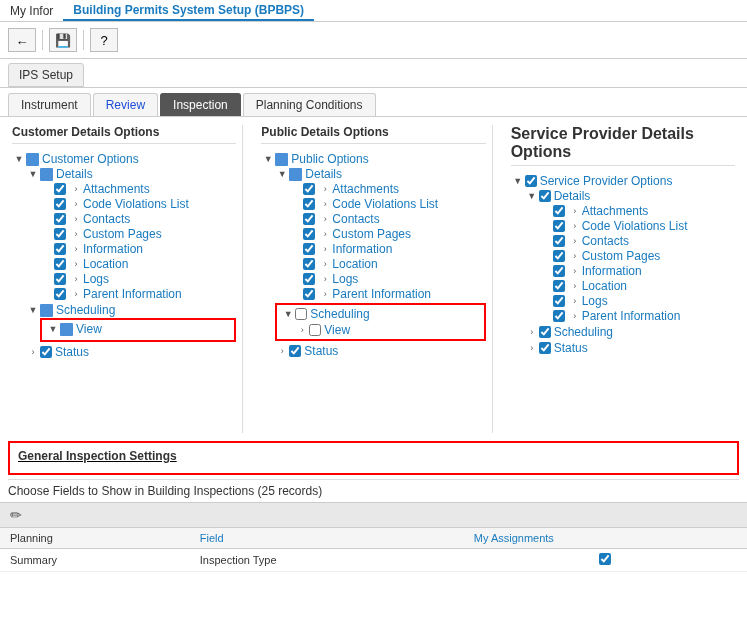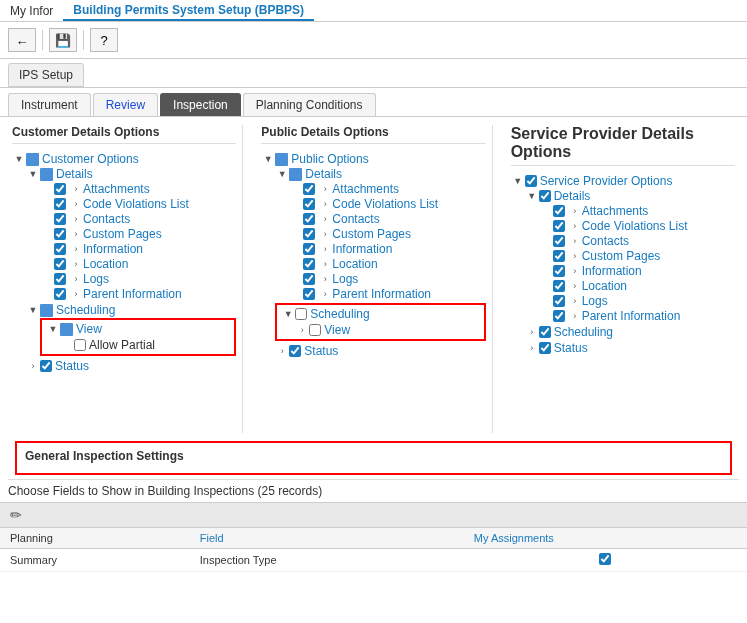--- a/index.html
+++ b/index.html
@@ -109,25 +109,20 @@
         <span style="width:14px;height:14px;display:inline-flex;align-items:center;justify-content:center;cursor:pointer;font-size:9px;color:#555;">▼</span>
         <span style="width:13px;height:13px;background:#4a90d9;display:inline-block;margin-right:3px;border-radius:1px;"></span>
         <span style="font-size:12px;color:#1a7bbf;cursor:pointer;">Scheduling</span>
       </div>
 
       <div style="border:2px solid red; margin-left:14px; padding:2px 4px;">
         <div style="display:flex;align-items:center;margin-bottom:2px;">
           <span style="width:14px;height:14px;display:inline-flex;align-items:center;justify-content:center;cursor:pointer;font-size:9px;color:#555;">▼</span>
           <span style="width:13px;height:13px;background:#4a90d9;display:inline-block;margin-right:3px;border-radius:1px;"></span>
           <span style="font-size:12px;color:#1a7bbf;cursor:pointer;">View</span>
-        </div>
-        <div style="margin-left:14px;display:flex;align-items:center;">
-          <span style="width:14px;"></span>
-          <input type="checkbox" style="width: 12px; height: 12px; margin-right: 3px;">
-          <span style="font-size:12px;color:#333;">Allow Partial</span>
         </div>
       </div>
     </div>
 
     <div style="margin-left:14px; margin-top:3px;">
       <div style="display:flex;align-items:center;">
         <span style="width:14px;height:14px;display:inline-flex;align-items:center;justify-content:center;cursor:pointer;font-size:9px;color:#555;">›</span>
         <input type="checkbox" checked="" style="width: 12px; height: 12px; margin-right: 3px; accent-color: rgb(26, 123, 191);">
         <span style="font-size:12px;color:#1a7bbf;cursor:pointer;">Status</span>
       </div>
@@ -303,21 +298,21 @@
     <div style="margin-left:14px; margin-top:2px;">
       <div style="display:flex;align-items:center;">
         <span style="width:14px;height:14px;display:inline-flex;align-items:center;justify-content:center;cursor:pointer;font-size:9px;color:#555;">›</span>
         <input type="checkbox" checked="" style="width: 12px; height: 12px; margin-right: 3px; accent-color: rgb(26, 123, 191);">
         <span style="font-size:12px;color:#1a7bbf;cursor:pointer;">Status</span>
       </div>
     </div>
   </div>
 </div>
 
-<div style="border:2px solid red; margin:4px 15px; padding:6px 8px; background:#fff;">
+<div style="border:2px solid red; margin:4px 8px; padding:6px 8px; background:#fff;text-decoration:underline;">
   <div style="font-size:12px;font-weight:bold;color:#333;margin-bottom:4px;">General Inspection Settings</div>
 </div>
 
 <div style="margin:4px 8px; border-top:1px solid #ddd; padding-top:4px;">
   <span style="font-size:12px;color:#333;">Choose Fields to Show in Building Inspections (25 records)</span>
 </div>
 
 <div style="background:#e8e8e8; padding:4px 10px; border-top:1px solid #ccc; border-bottom:1px solid #ccc; display:flex; align-items:center;">
   <span style="font-size:14px;color:#555;cursor:pointer;">✏</span>
 </div>

